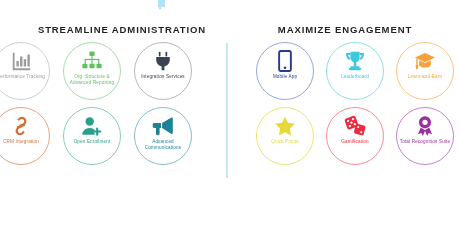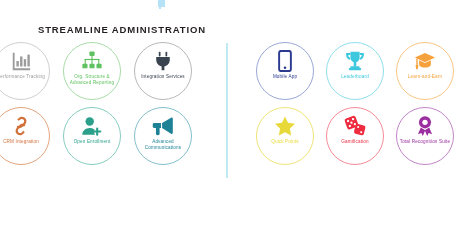--- a/index.html
+++ b/index.html
@@ -148,20 +148,21 @@
                 <path d="M4.3 14.2h4v6.2c0 .9-.7 1.6-1.6 1.6H5.9c-.9 0-1.6-.7-1.6-1.6z"></path>
               </svg>
             </div>
             <div class="label" style="color: rgb(29, 130, 150);">Advanced Communications</div>
           </div>
         </div>
       </div>
   </div>
 
   <div class="panel panel-right">
+    <div class="panel-title">MAXIMIZE ENGAGEMENT</div>
     <div class="grid">
         <div class="cell" style="left: 28px; top: 0px;">
           <div class="circle" style="border-color: rgb(154, 167, 216);">
             <div class="icon">
               <svg width="22" height="22" viewBox="0 0 24 24" fill="#2b3a8f">
                 <rect x="5.6" y="1" width="12.8" height="22" rx="2.1" fill="none" stroke="#2b3a8f" stroke-width="2.1"></rect>
                 <circle cx="12" cy="19.3" r="1.4"></circle>
               </svg>
             </div>
             <div class="label" style="color: rgb(43, 58, 143);">Mobile App</div>

